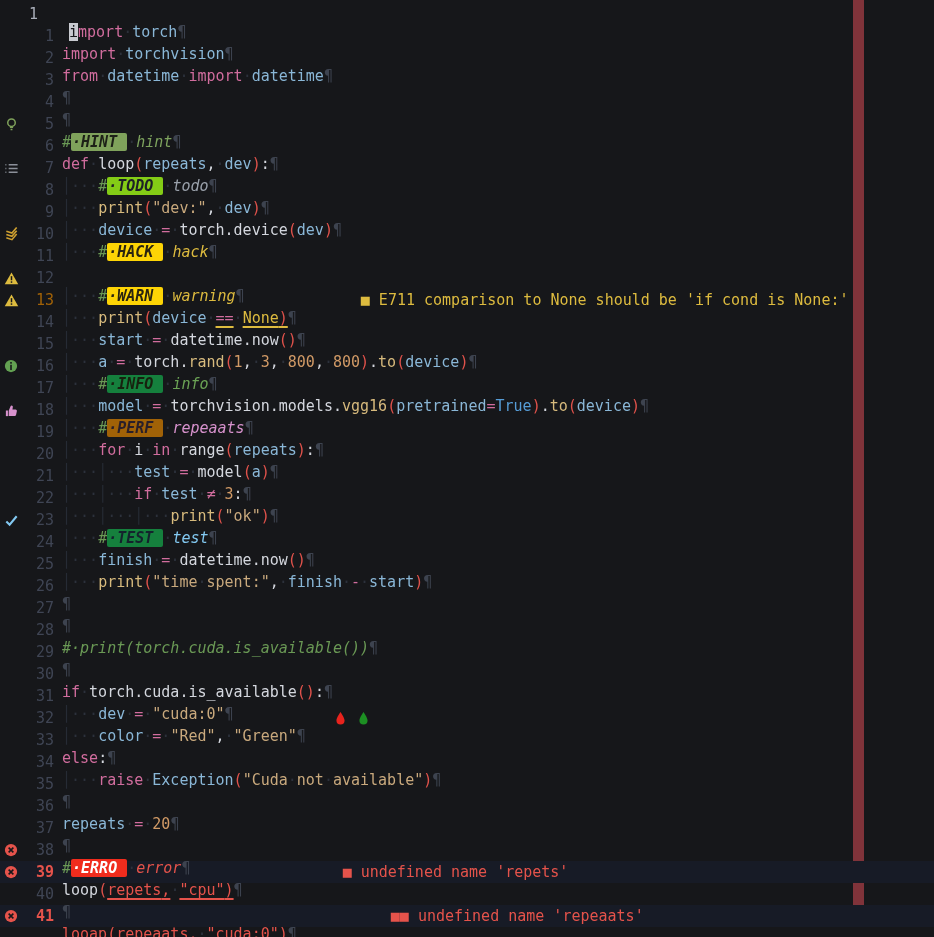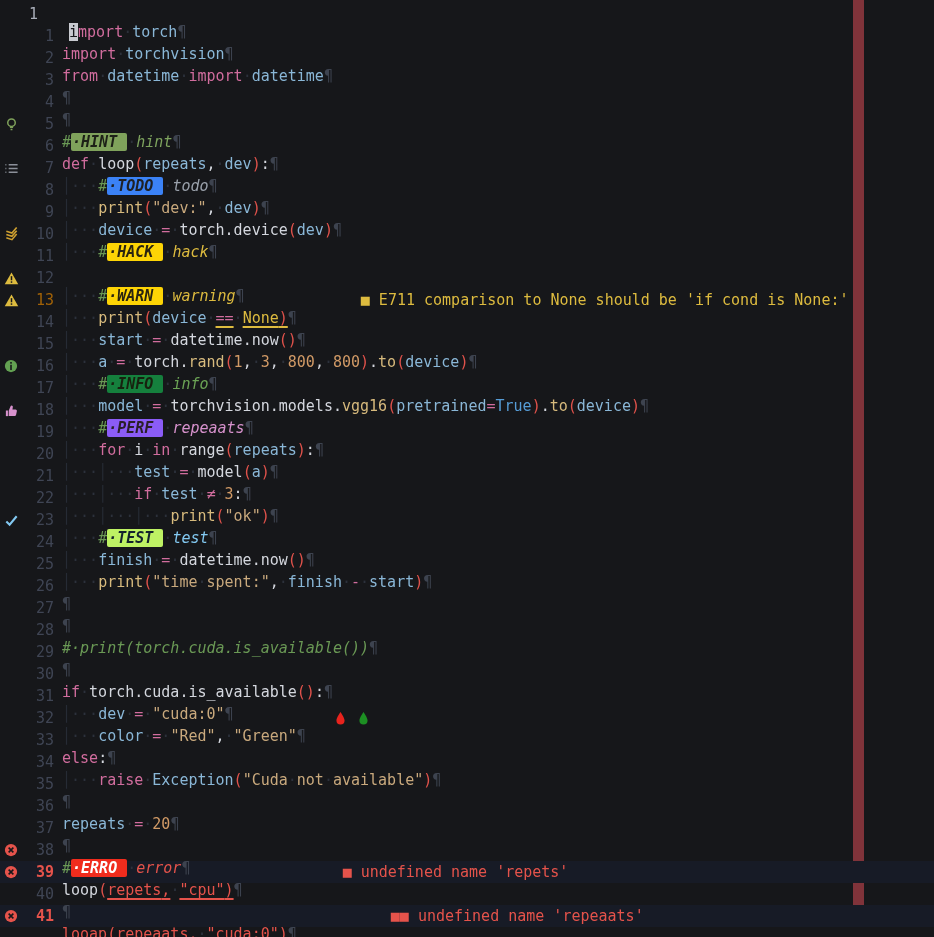--- a/index.html
+++ b/index.html
@@ -17,26 +17,26 @@
   .code{margin-left:8px;white-space:pre;margin-top:36px;}
   .kw{color:#d16d9e}.id{color:#8ab7d7}.wh{color:#d4d7de}.fn{color:#d7ba7d}.st{color:#c9a97d}
   .nu{color:#d19a66}.pa{color:#e0524b}.cm{color:#6a9955;font-style:italic}.bo{color:#569cd6}
   .ws{color:#2c313b}.gd{color:#262b35}.eol{color:#3d434f}
   .err{color:#e5534b}.wa{color:#ddbb3f}
   .cur{background:#c8cad0;color:#17181c}
   .u-wa{text-decoration:underline;text-decoration-color:#ddbb3f;text-underline-offset:3px;text-decoration-thickness:1.5px}
   .u-err{text-decoration:underline;text-decoration-color:#e5534b;text-underline-offset:3px;text-decoration-thickness:1.5px}
   .lhint,.ltodo,.lhack,.lwarn,.linfo,.lperf,.ltest,.lerro{font-weight:bold;font-style:italic;border-radius:2px;padding:0 1px}
   .lhint{background:#7fa25b;color:#1d2117}
-  .ltodo{background:#3b82f6;color:#1e2126}
+  .ltodo{background:#84cc16;color:#1e2126}
   .lhack{background:#fdd405;color:#2a2410}
   .lwarn{background:#fdd405;color:#2a2410}
   .linfo{background:#15803d;color:#17220f}
-  .lperf{background:#8b5cf6;color:#2a1f29}
-  .ltest{background:#bef264;color:#14232d}
+  .lperf{background:#a16207;color:#2a1f29}
+  .ltest{background:#15803d;color:#14232d}
   .lerro{background:#f02c1d;color:#ffffff}
   .ihint{color:#7ea35e;font-style:italic}
   .itodo{color:#9aa1ab;font-style:italic}
   .ihack,.iwarn{color:#ddbb3f;font-style:italic}
   .iinfo{color:#6ba355;font-style:italic}
   .iperf{color:#d792cd;font-style:italic}
   .itest{color:#83c9f2;font-style:italic}
   .ierro{color:#e5534b;font-style:italic}
   .virt-wa{color:#ddbb3f}
   .virt-err{color:#e5534b}

